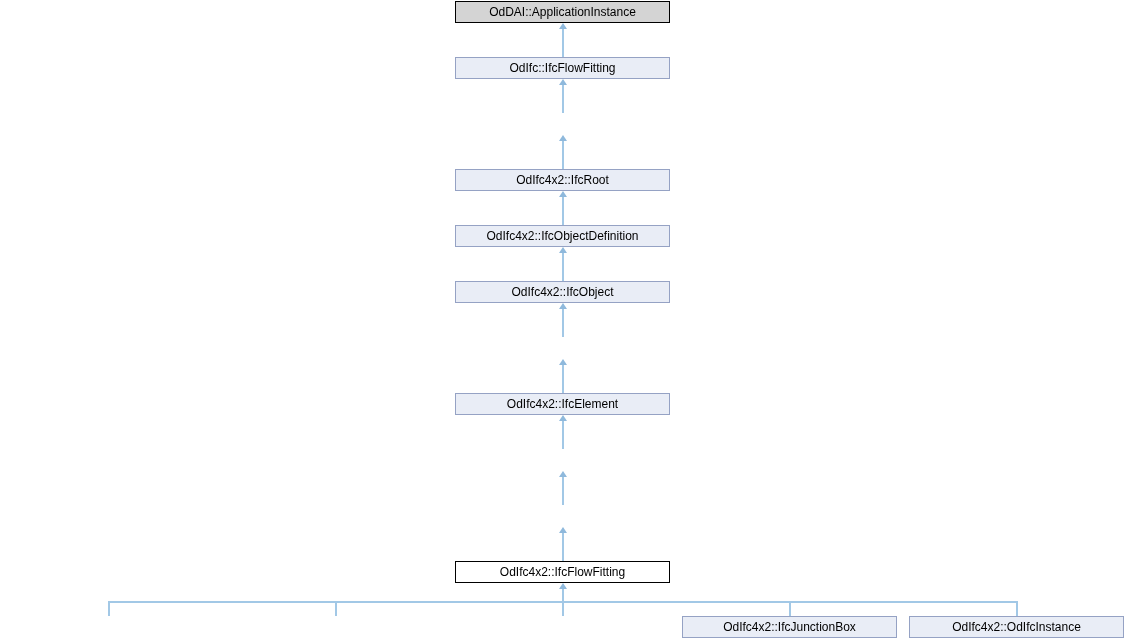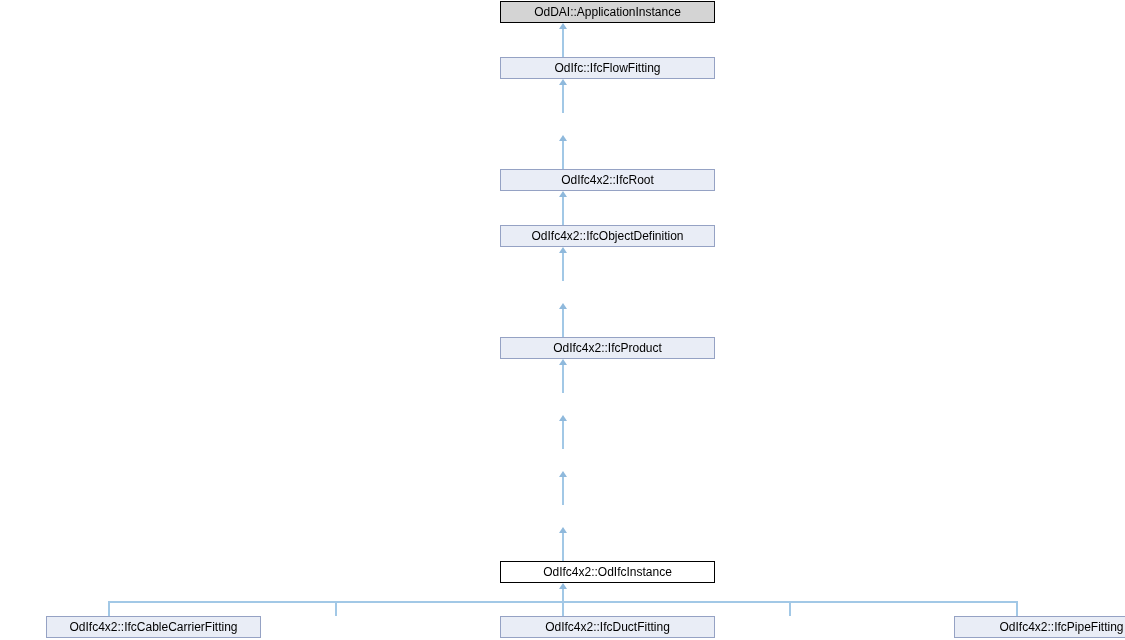--- a/index.html
+++ b/index.html
@@ -28,21 +28,20 @@
     height: 22px;
     background: var(--node-fill);
     border: 1px solid var(--node-border);
     color: var(--text);
     font-size: 12px;
     display: flex;
     align-items: center;
     justify-content: center;
     white-space: nowrap;
     cursor: pointer;
-    margin-left: 45px;
   }
   .node.root {
     background: var(--root-fill);
     border-color: var(--black-border);
     cursor: default;
   }
   .node.current {
     background: var(--current-fill);
     border-color: var(--black-border);
     cursor: default;
@@ -73,35 +72,35 @@
 
   <div class="node root" style="left:455px;top:1px">OdDAI::ApplicationInstance</div>
 
   <div class="node" style="left:455px;top:57px">OdIfc::IfcFlowFitting</div>
 
 
   <div class="node" style="left:455px;top:169px">OdIfc4x2::IfcRoot</div>
 
   <div class="node" style="left:455px;top:225px">OdIfc4x2::IfcObjectDefinition</div>
 
+  <div class="node" style="left:455px;top:281px">OdIfc4x2::IfcObject</div>
 
-  <div class="node" style="left:455px;top:337px">OdIfc4x2::IfcProduct</div>
+
+  <div class="node" style="left:455px;top:393px">OdIfc4x2::IfcElement</div>
+
+
+
+  <div class="node current" style="left:455px;top:561px">OdIfc4x2::IfcFlowFitting</div>
 
 
 
 
-  <div class="node current" style="left:455px;top:561px">OdIfc4x2::OdIfcInstance</div>
+  <div class="node" style="left:682px;top:616px">OdIfc4x2::IfcJunctionBox</div>
 
-  <div class="node" style="left:1px;top:616px">OdIfc4x2::IfcCableCarrierFitting</div>
-
-
-  <div class="node" style="left:455px;top:616px">OdIfc4x2::IfcDuctFitting</div>
-
-
-  <div class="node" style="left:909px;top:616px">OdIfc4x2::IfcPipeFitting</div>
+  <div class="node" style="left:909px;top:616px">OdIfc4x2::OdIfcInstance</div>
 
   <div id="edges">
       <div class="ah" style="left: 558.5px; top: 23px;"></div>
       <div class="vl" style="left: 561.5px; top: 29px; height: 28px;"></div>
       <div class="ah" style="left: 558.5px; top: 79px;"></div>
       <div class="vl" style="left: 561.5px; top: 85px; height: 28px;"></div>
       <div class="ah" style="left: 558.5px; top: 135px;"></div>
       <div class="vl" style="left: 561.5px; top: 141px; height: 28px;"></div>
       <div class="ah" style="left: 558.5px; top: 191px;"></div>
       <div class="vl" style="left: 561.5px; top: 197px; height: 28px;"></div>

